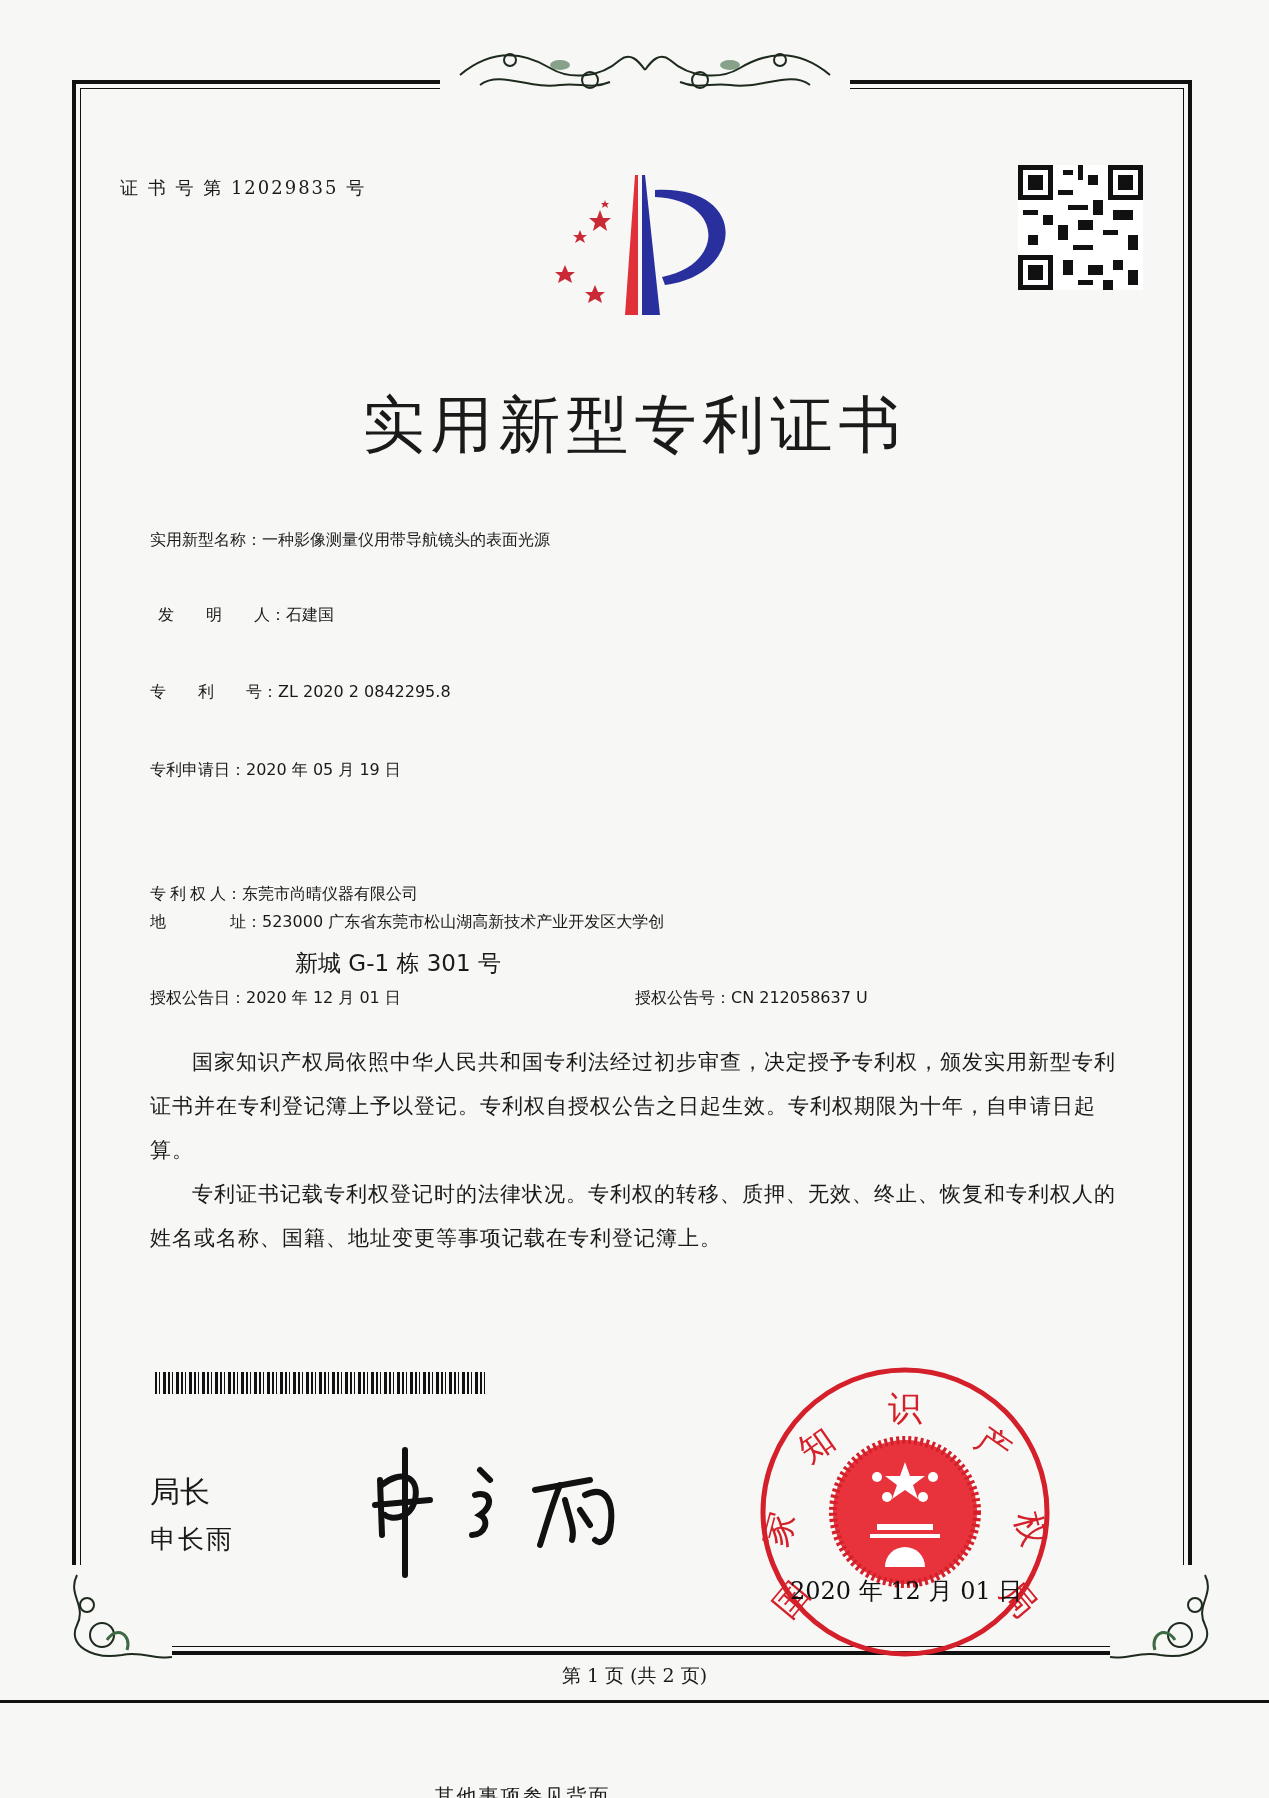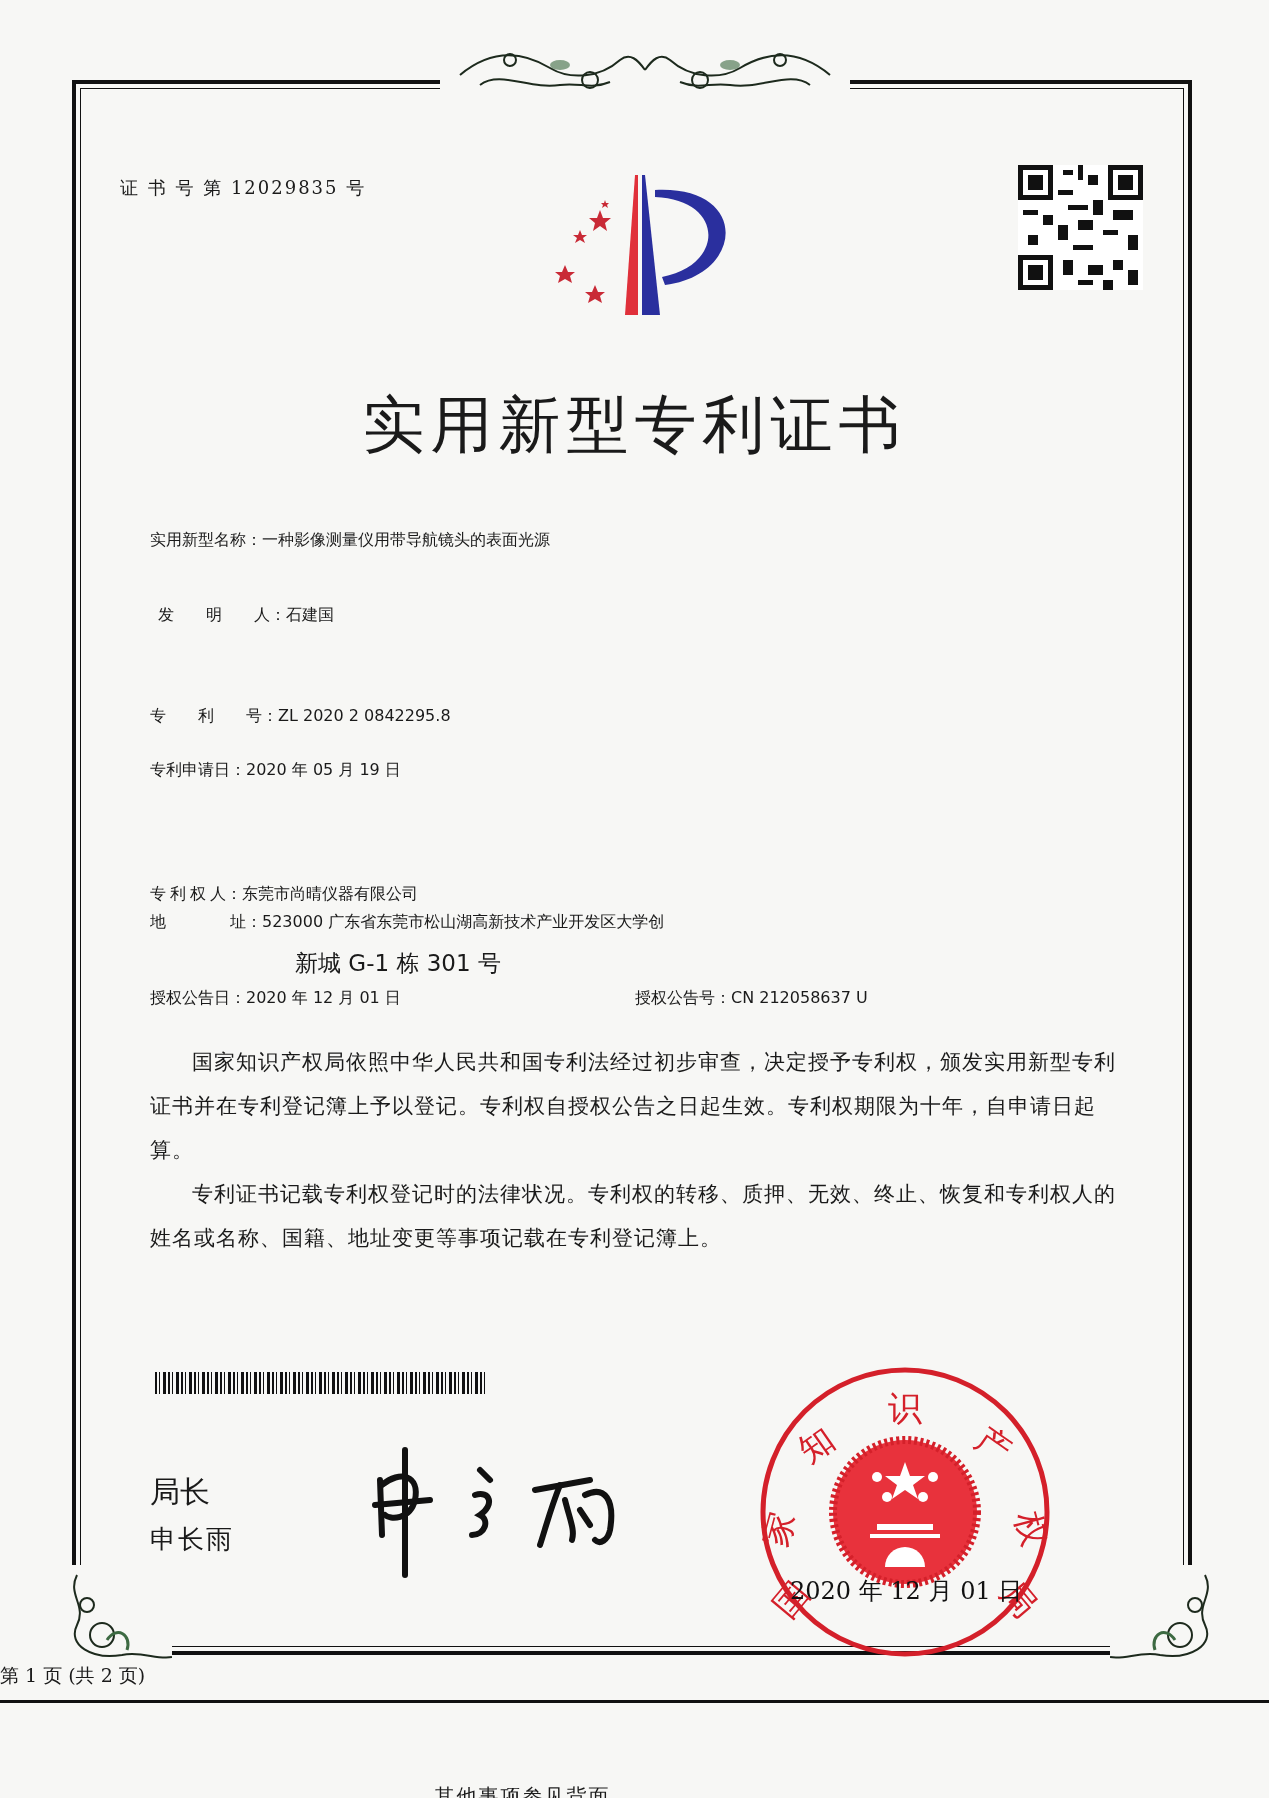--- a/index.html
+++ b/index.html
@@ -32,21 +32,21 @@
   .title {
     position: absolute; left: 0; width: 1269px; top: 370px; text-align: center;
     font-size: 62px; letter-spacing: 6px; font-family: "DejaVu Serif", serif; margin-top: 13px;
   }
   .field { position: absolute; left: 150px; font-size: 16px; white-space: nowrap;
     font-family: "DejaVu Sans", sans-serif; }
   .field .label { display: inline-block; }
   .field .value { display: inline-block; }
   .field.f-title { top: 530px; }
   .field.f-inventor { top: 605px; margin-left: 8px; }
-  .field.f-patentno { top: 682px; margin-top: 24px; }
+  .field.f-patentno { top: 682px; }
   .field.f-appdate { top: 760px; }
   .field.f-holder { top: 884px; font-family: Liberation Serif, serif; }
   .field.f-address { top: 912px; }
   .addr-line2 { position: absolute; left: 295px; top: 948px; font-size: 23px;
     font-family: "DejaVu Sans", sans-serif; }
   .field.f-grantdate { top: 988px; }
   .field.f-grantno { left: 635px; top: 988px; }
 
   .para { position: absolute; left: 150px; width: 970px; font-size: 21px; line-height: 44px;
     text-indent: 2em; font-family: "DejaVu Serif", serif; letter-spacing: 1px; }
@@ -59,21 +59,21 @@
   .director-title { position: absolute; left: 150px; top: 1472px; font-size: 30px;
     font-family: "DejaVu Sans", sans-serif; }
   .director-name { position: absolute; left: 150px; top: 1522px; font-size: 26px; letter-spacing: 2px;
     font-family: "DejaVu Sans", sans-serif; }
   .signature { position: absolute; left: 360px; top: 1440px; width: 290px; height: 140px; }
 
   .seal { position: absolute; left: 755px; top: 1362px; width: 300px; height: 300px; }
   .seal-date { position: absolute; left: 790px; top: 1575px; font-size: 24px; color: #111;
     font-family: "DejaVu Serif", serif; }
 
-  .page-no { position: absolute; left: 0; width: 1269px; top: 1663px; text-align: left; font-size: 19px; }
+  .page-no { position: absolute; left: 0; width: 1269px; top: 1663px; text-align: center; font-size: 19px; }
   .footer-rule { position: absolute; left: 0; top: 1700px; width: 1269px; height: 3px; background: #111; }
   .back-note { position: absolute; left: 0; width: 1045px; top: 1742px; text-align: center; font-size: 20px;
     letter-spacing: 2px; margin-top: 41px; }
 </style>
 </head>
 <body>
 
 <div class="frame-outer"></div>
 <div class="frame-inner"></div>
 

